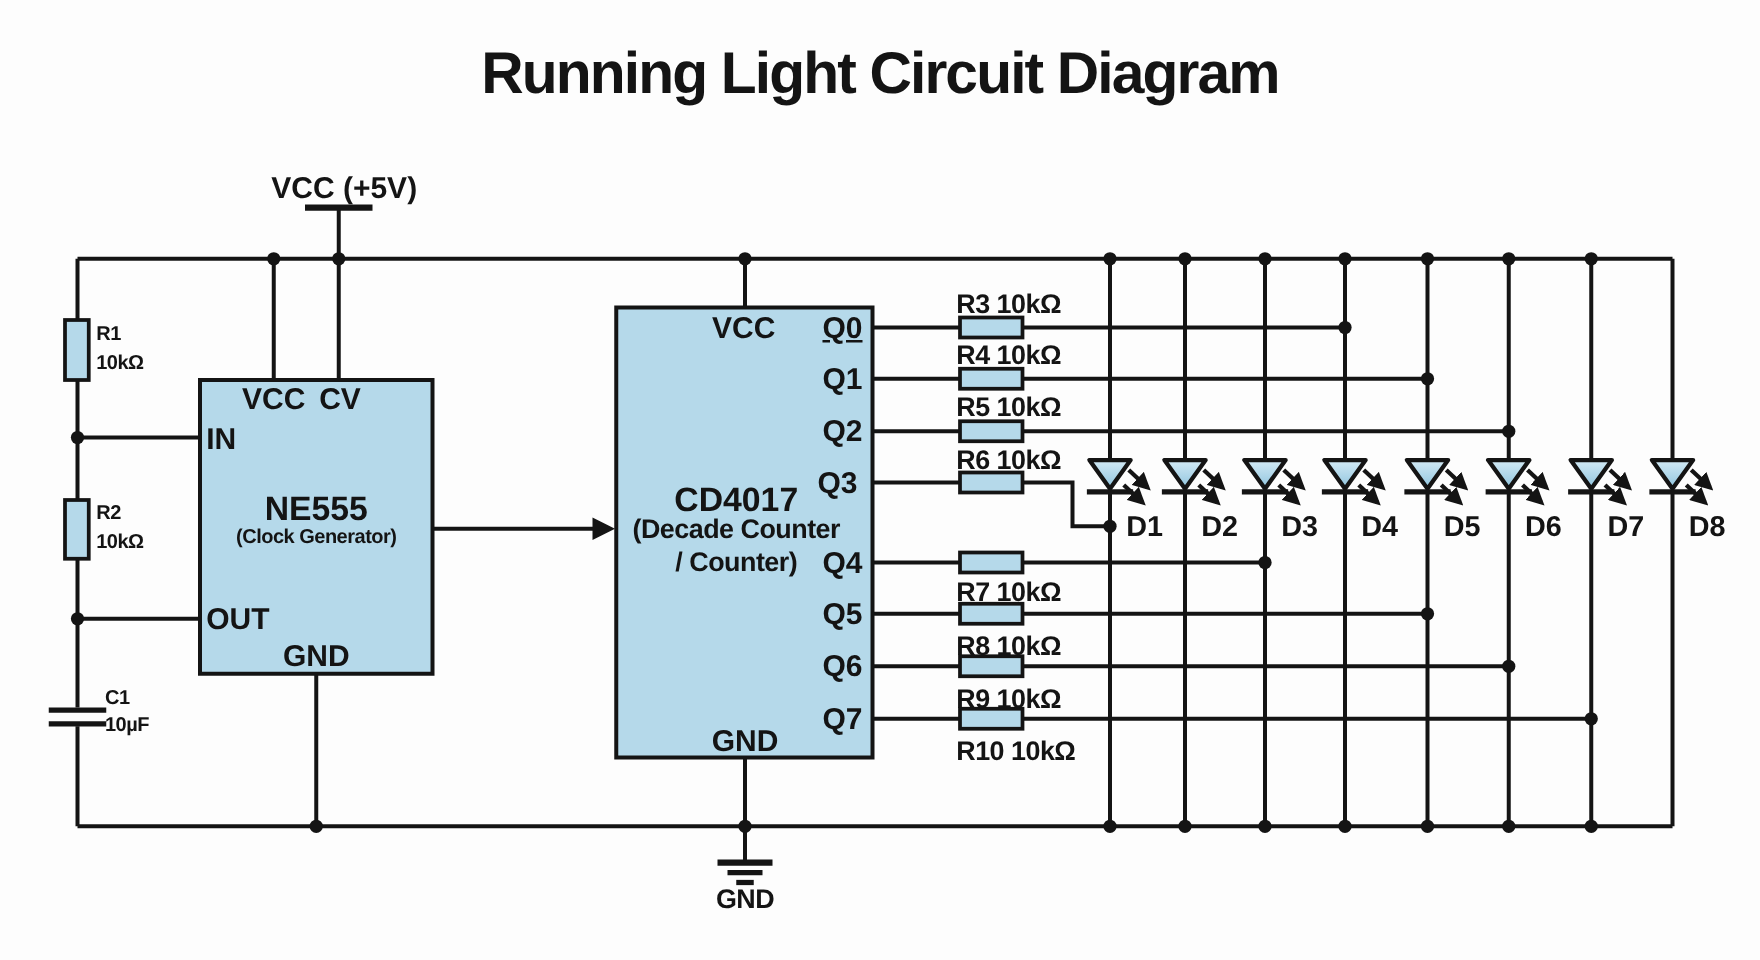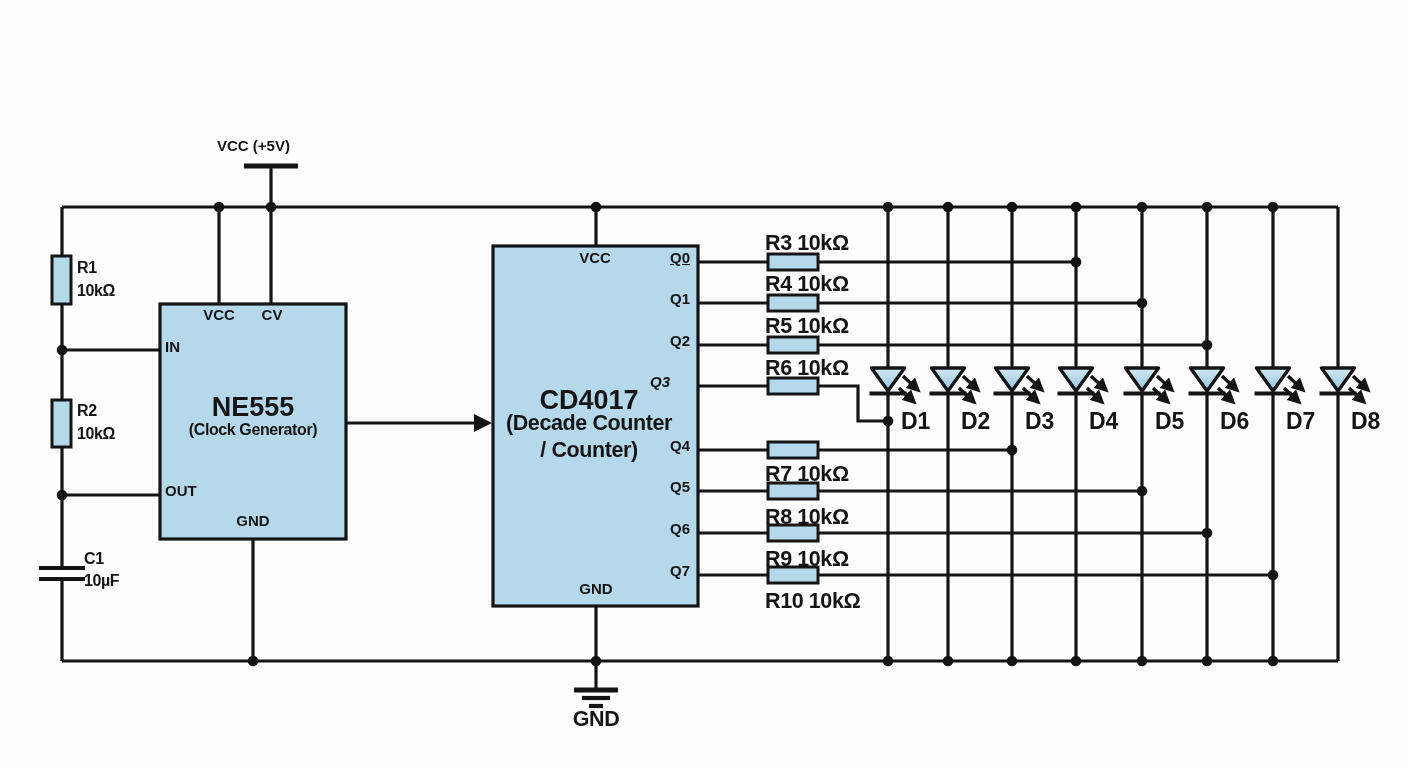--- a/index.html
+++ b/index.html
@@ -20,21 +20,21 @@
   .w-med{stroke:var(--wire);stroke-width:4.2;fill:none;}
   .dot{fill:var(--wire);stroke:none;}
   .blk{fill:var(--component_fill);stroke:var(--wire);stroke-width:3.2;}
   .res{fill:var(--component_fill);stroke:var(--wire);stroke-width:3;}
   .led-tri{fill:url(#ledGrad);stroke:var(--wire);stroke-width:3.4;stroke-linejoin:round;}
   .led-arrow{stroke:var(--wire);stroke-width:3.4;fill:none;}
   .ah{fill:var(--wire);}
   .lbl{position:absolute;font-weight:700;color:var(--text);white-space:nowrap;line-height:1.12;}
   .ctr{transform:translateX(-50%);}
   .title{left:0;right:0;text-align:center;font-size:47px;letter-spacing:-1.5px;}
-  .fs21{font-size:15px;}
+  .fs21{font-size:24px;}
   .fs20{font-size:16px;letter-spacing:-0.4px;}
   .fs215{font-size:21.5px;letter-spacing:-0.4px;}
   .fs23{font-size:23px;}
   .fs27{font-size:27px;}
 </style>
 </head>
 <body>
 
 <div id="canvas">
 
@@ -185,20 +185,21 @@
       <circle class="dot" cx="888" cy="661" r="5.3"></circle>
         <circle class="dot" cx="948" cy="661" r="5.3"></circle>
       <circle class="dot" cx="1012" cy="661" r="5.3"></circle>
         <circle class="dot" cx="1076" cy="661" r="5.3"></circle>
       <circle class="dot" cx="1142" cy="661" r="5.3"></circle>
         <circle class="dot" cx="1207" cy="661" r="5.3"></circle>
       <circle class="dot" cx="1273" cy="661" r="5.3"></circle>
     </g>
   </svg>
 
+  <div class="lbl title" style="top:32px;">Running Light Circuit Diagram</div>
 
   <div class="lbl fs21" style="left:217px;top:138px;">VCC (+5V)</div>
 
   <div class="lbl fs20" style="left:77px;top:259px;">R1</div>
   <div class="lbl fs20" style="left:77px;top:282px;">10kΩ</div>
   <div class="lbl fs20" style="left:77px;top:402px;">R2</div>
   <div class="lbl fs20" style="left:77px;top:425px;">10kΩ</div>
   <div class="lbl fs20" style="left:84px;top:550px;">C1</div>
   <div class="lbl fs20" style="left:84px;top:572px;">10µF</div>
 
@@ -212,21 +213,21 @@
 
   <div class="lbl fs21 ctr" style="left:595px;top:250px;">VCC</div>
   <div class="lbl fs21 ctr" style="left:596px;top:581px;">GND</div>
   <div class="lbl fs27 ctr" style="left:589px;top:385px;">CD4017</div>
   <div class="lbl fs215 ctr" style="left:589px;top:411px;">(Decade Counter</div>
   <div class="lbl fs215 ctr" style="left:589px;top:438px;">/ Counter)</div>
 
   <div class="lbl fs21" style="right:718px;top:250px;text-decoration:underline;">Q0</div>
   <div class="lbl fs21" style="right:718px;top:291px;">Q1</div>
   <div class="lbl fs21" style="right:718px;top:333px;">Q2</div>
-  <div class="lbl fs21" style="right:738px;top:374px;font-style:italic;">Q3</div>
+  <div class="lbl fs21" style="right:722px;top:374px;">Q3</div>
   <div class="lbl fs21" style="right:718px;top:438px;">Q4</div>
   <div class="lbl fs21" style="right:718px;top:479px;">Q5</div>
   <div class="lbl fs21" style="right:718px;top:521px;">Q6</div>
   <div class="lbl fs21" style="right:718px;top:563px;margin-left:28px;">Q7</div>
 
   <div class="lbl fs215" style="left:765px;top:231px;">R3 10kΩ</div>
   <div class="lbl fs215" style="left:765px;top:272px;">R4 10kΩ</div>
   <div class="lbl fs215" style="left:765px;top:314px;">R5 10kΩ</div>
   <div class="lbl fs215" style="left:765px;top:356px;">R6 10kΩ</div>
   <div class="lbl fs215" style="left:765px;top:462px;">R7 10kΩ</div>

